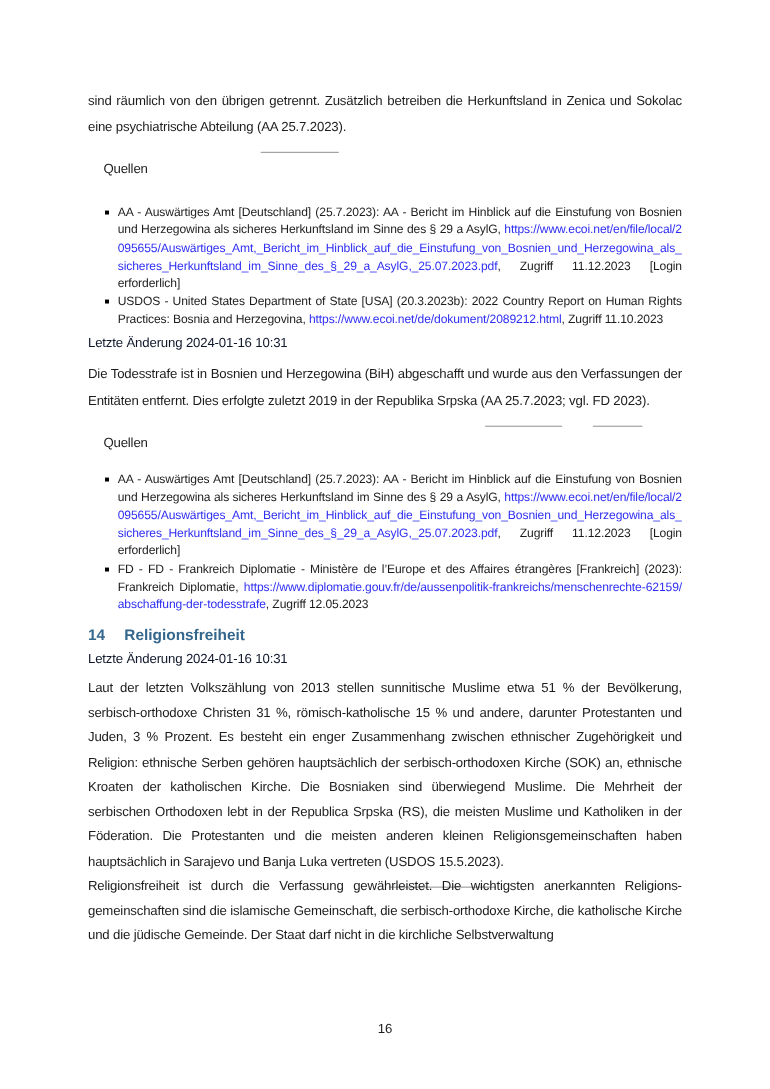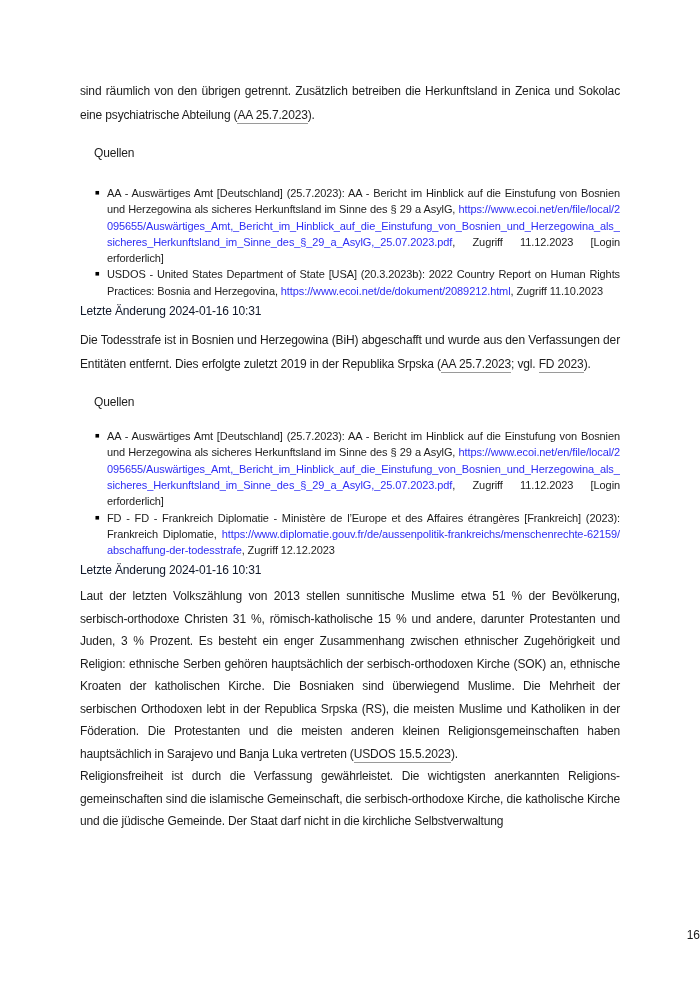--- a/index.html
+++ b/index.html
@@ -52,34 +52,34 @@
   p.meta {
     margin: 4px 0 0 0;
     font-size: 12px; line-height: 17px;
     letter-spacing: -0.15px;
     color: #0f172a;
   }
 
   .ref {
     color: inherit;
     border-bottom: 1px solid #9a9a9a;
-    padding-bottom: 1px;
+    padding-bottom: 16px;
     cursor: pointer;
   }
   .url {
     color: #2e2ef5;
     word-break: break-all;
     cursor: pointer;
   }
 
   .footer {
     position: absolute;
     top: 928px; left: 0;
     width: 100%;
-    text-align: right;
+    text-align: center;
     font-size: 12px;
     color: #1c1c1c;
   }
 </style>
 </head>
 <body>
 
 <div class="page-root">
   <div class="content">
 
@@ -93,23 +93,24 @@
     </div>
 
     <p class="meta">Letzte Änderung 2024-01-16 10:31</p>
 
     <p class="body-text mt"><span>Die Todesstrafe ist in Bosnien und Herzegowina (BiH) abgeschafft und wurde aus den Verfas­sungen der Entitäten entfernt. Dies erfolgte zuletzt 2019 in der Republika Srpska (</span><span class="ref">AA 25.7.2023</span><span>; vgl. </span><span class="ref">FD 2023</span><span>).</span></p>
 
     <p class="quellen">Quellen</p>
 
     <div class="src-list second">
       <div class="src-item"><span class="bullet">■</span><span>AA - Auswärtiges Amt [Deutschland] (25.7.2023): AA - Bericht im Hinblick auf die Einstufung von Bosnien und Herzegowina als sicheres Herkunftsland im Sinne des § 29 a AsylG, </span><span class="url">https://www.ecoi.net/en/file/local/2095655/Auswärtiges_Amt,_Bericht_im_Hinblick_auf_die_Einstufung_von_Bosnien_und_Herzegowina_als_sicheres_Herkunftsland_im_Sinne_des_§_29_a_AsylG,_25.07.2023.pdf</span><span>, Zugriff 11.12.2023 [Login erforderlich]</span></div>
-      <div class="src-item"><span class="bullet">■</span><span>FD - FD - Frankreich Diplomatie - Ministère de l’Europe et des Affaires étrangères [Frankreich] (2023): Frankreich Diplomatie, </span><span class="url">https://www.diplomatie.gouv.fr/de/aussenpolitik-frankreichs/menschenrechte-62159/abschaffung-der-todesstrafe</span><span>, Zugriff 12.12.2023</span></div>
+      <div class="src-item"><span class="bullet">■</span><span>FD - FD - Frankreich Diplomatie - Ministère de l’Europe et des Affaires étrangères [Frankreich] (2023): Frankreich Diplomatie, </span><span class="url">https://www.diplomatie.gouv.fr/de/aussenpolitik-frankreichs/menschenrechte-62159/abschaffung-der-todesstrafe</span><span>, Zugriff 12.05.2023</span></div>
     </div>
 
+    <h2 class="section-heading s14"><span class="num">14</span><span>Religionsfreiheit</span></h2>
     <p class="meta">Letzte Änderung 2024-01-16 10:31</p>
 
     <p class="body-text tight" style="margin-top:6px"><span>Laut der letzten Volkszählung von 2013 stellen sunnitische Muslime etwa 51 % der Bevölkerung, serbisch-orthodoxe Christen 31 %, römisch-katholische 15 % und andere, darunter Protestanten und Juden, 3 % Prozent. Es besteht ein enger Zusammenhang zwischen ethnischer Zugehö­rigkeit und Religion: ethnische Serben gehören hauptsächlich der serbisch-orthodoxen Kirche (SOK) an, ethnische Kroaten der katholischen Kirche. Die Bosniaken sind überwiegend Mus­lime. Die Mehrheit der serbischen Orthodoxen lebt in der Republica Srpska (RS), die meisten Muslime und Katholiken in der Föderation. Die Protestanten und die meisten anderen kleinen Religionsgemeinschaften haben hauptsächlich in Sarajevo und Banja Luka vertreten (</span><span class="ref">USDOS 15.5.2023</span><span>).</span></p>
 
     <p class="body-text tight"><span>Religionsfreiheit ist durch die Verfassung gewährleistet. Die wichtigsten anerkannten Religions­gemeinschaften sind die islamische Gemeinschaft, die serbisch-orthodoxe Kirche, die katholi­sche Kirche und die jüdische Gemeinde. Der Staat darf nicht in die kirchliche Selbstverwaltung</span></p>
 
   </div>
 
   <div class="footer">16</div>
 </div>

